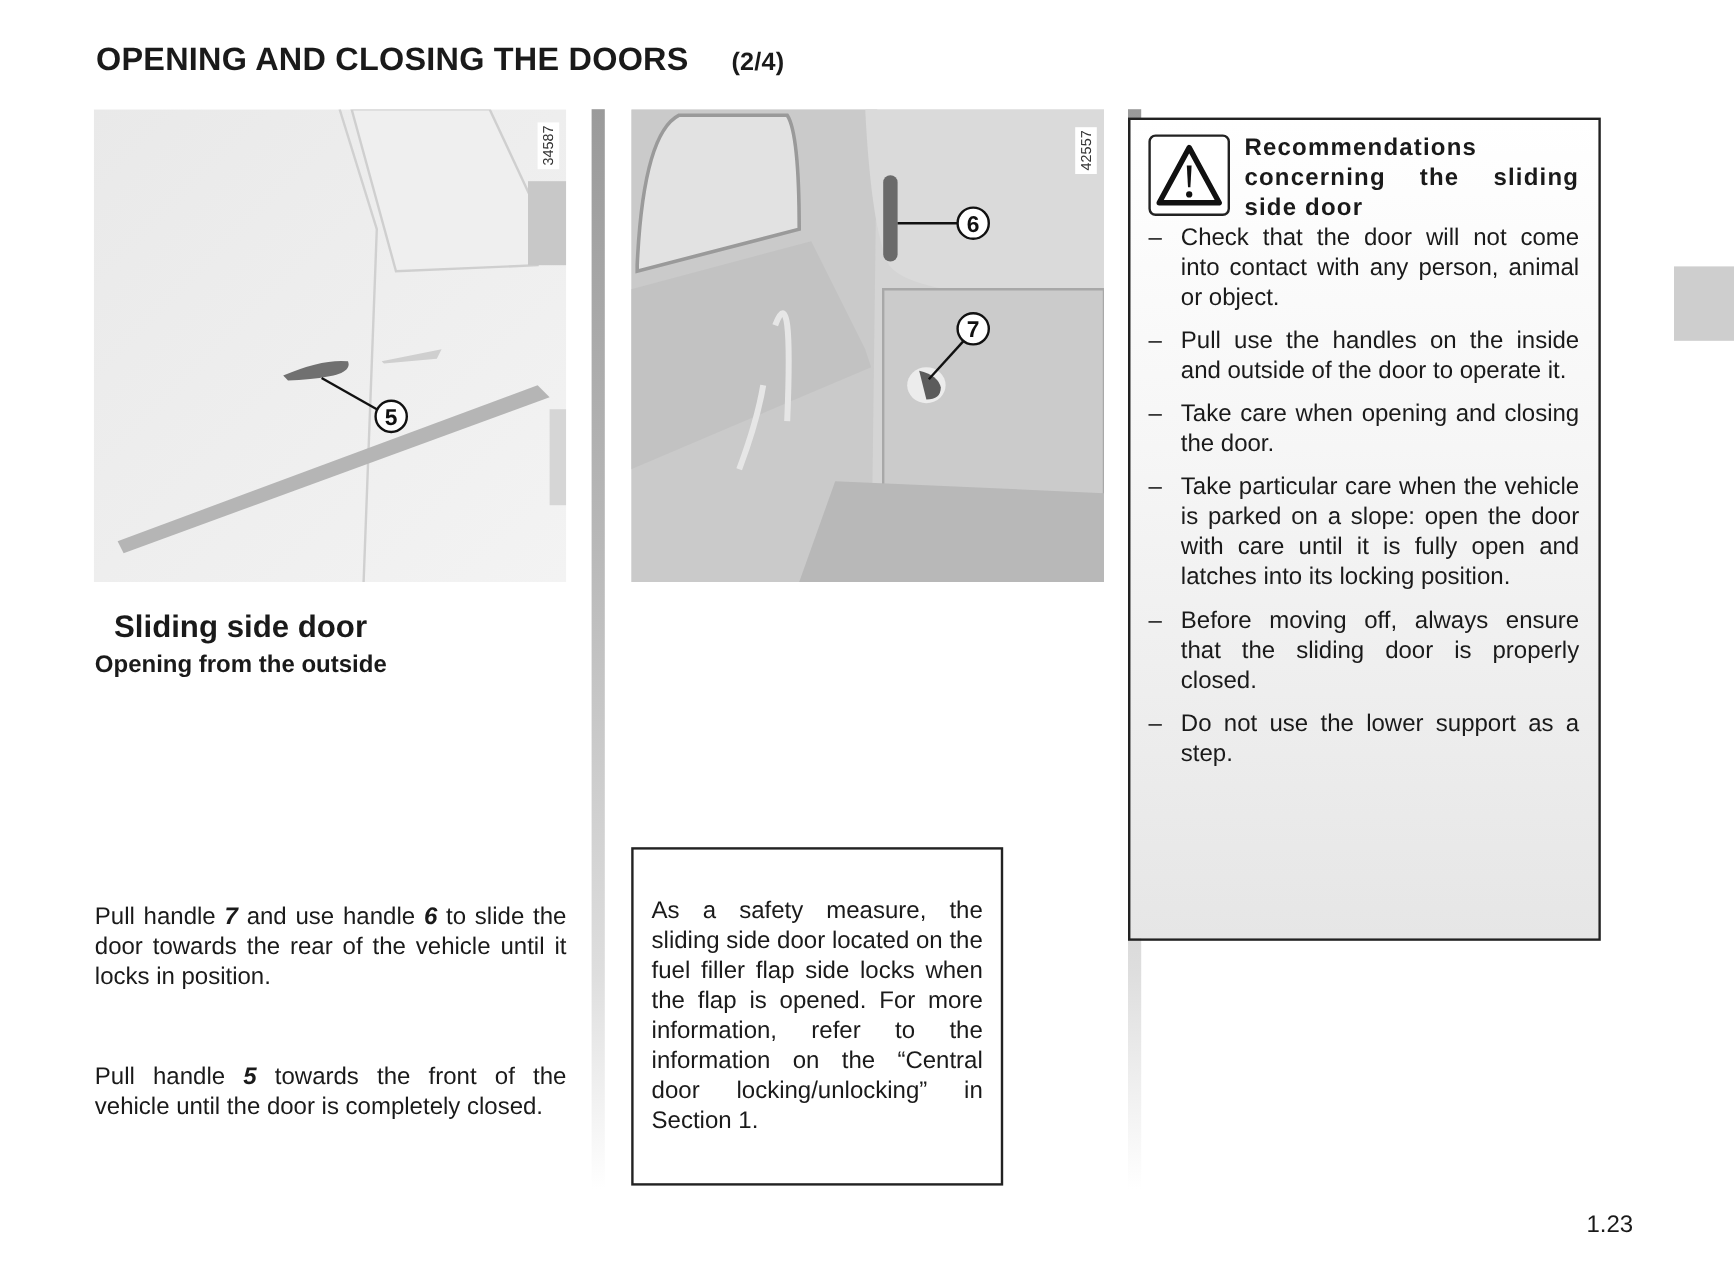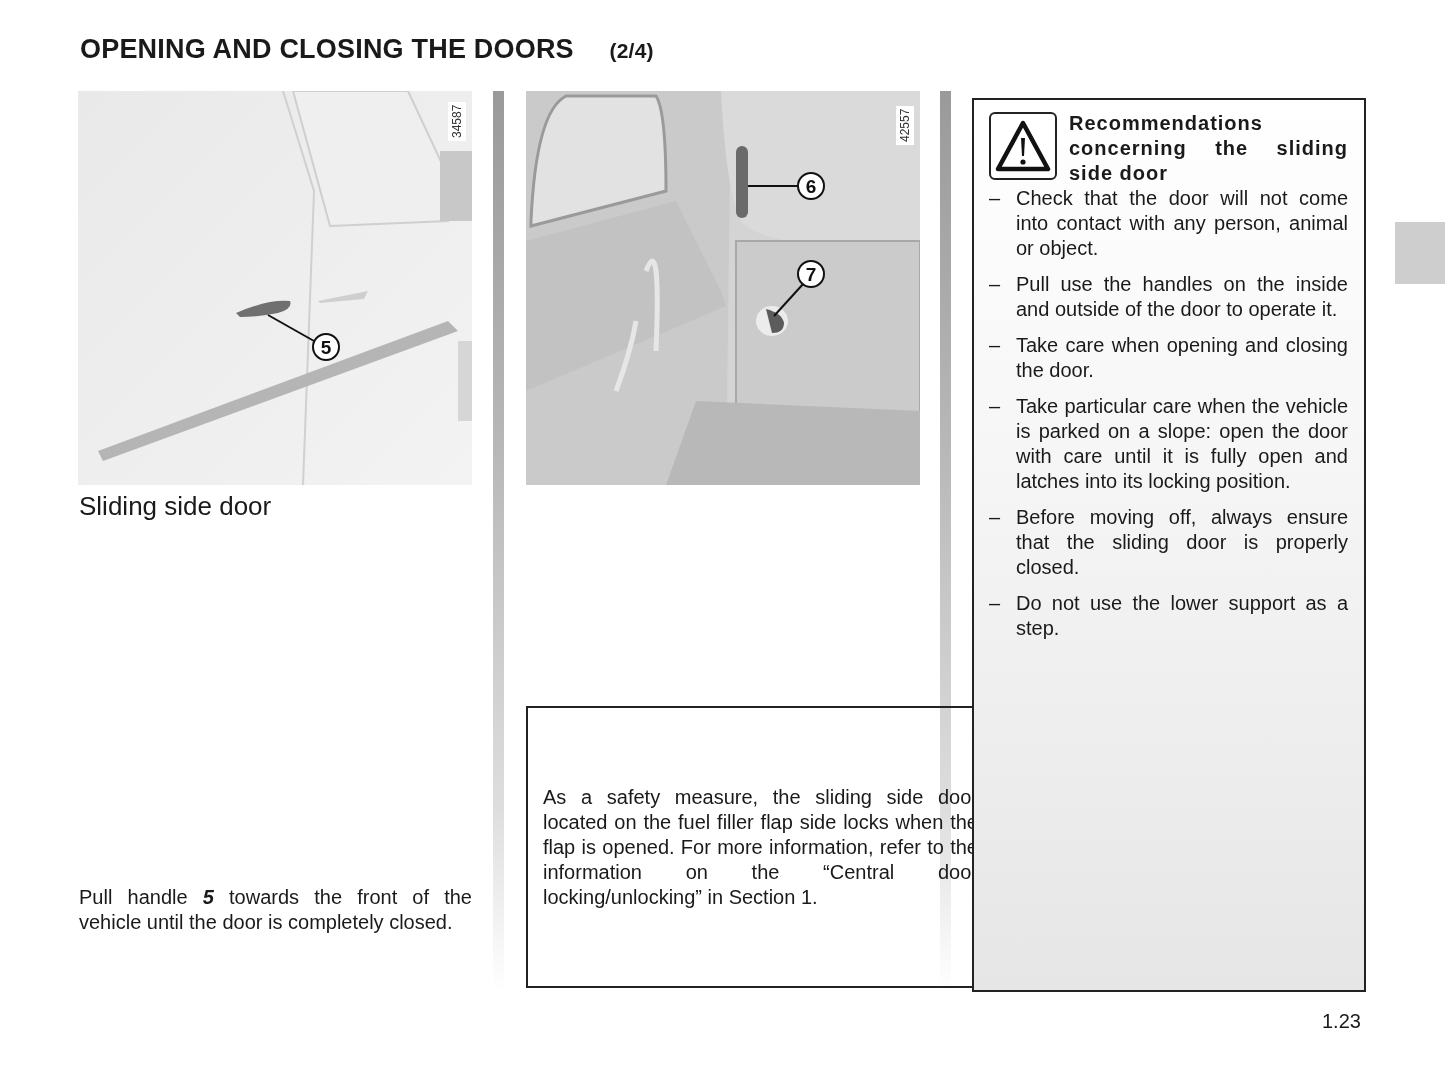--- a/index.html
+++ b/index.html
@@ -19,35 +19,35 @@
   .fig-mid { left: 526px; }
   .ref-label {
     position: absolute; font-size: 12px; color: #333; background: #fff;
     transform: rotate(-90deg); transform-origin: left top; white-space: nowrap; padding: 2px 3px;
   }
 
   .col-sep {
     position: absolute; top: 91px; width: 11px; height: 900px;
     background: linear-gradient(to bottom, #9a9a9a 0%, #b8b8b8 40%, #dedede 80%, #ffffff 100%);
   }
-  .section-heading { position: absolute; left: 79px; top: 491px; margin: 0; font-size: 26px; font-weight: normal; }
+  .section-heading { position: absolute; left: 79px; top: 491px; margin: 16px; font-size: 26px; font-weight: bold; }
   .sub-heading { font-size: 20px; font-weight: bold; margin: 0 0 8px 0; }
   .body-text { font-size: 20px; line-height: 25px; text-align: justify; margin: 0; }
   .body-text b { font-style: italic; }
   .block { position: absolute; left: 79px; width: 393px; }
 
   .note-box {
-    position: absolute; left: 526px; top: 706px; width: 469px; height: 282px;
+    position: absolute; left: 526px; top: 706px; width: 310px; height: 282px;
     border: 2px solid #222; box-sizing: border-box; display: flex; align-items: center;
     padding: 0 15px;
   }
   .note-box p { margin: 0; font-size: 20px; line-height: 25px; text-align: justify; }
 
   .warn-box {
-    position: absolute; left: 972px; top: 98px; width: 394px; height: 894px;
+    position: absolute; left: 940px; top: 98px; width: 394px; height: 686px;
     border: 2px solid #222; box-sizing: border-box;
     background: linear-gradient(to bottom, #ffffff 0%, #f6f6f6 40%, #e6e6e6 100%);
     padding: 12px 16px 0 15px;
   }
   .warn-head { display: flex; gap: 12px; }
   .warn-icon {
     width: 68px; height: 68px; border: 2px solid #222; border-radius: 6px; box-sizing: border-box;
     flex: 0 0 auto; display: flex; align-items: center; justify-content: center; background: #fff;
   }
   .warn-title { font-size: 20px; font-weight: bold; line-height: 25px; text-align: justify; letter-spacing: 1px; margin: 0; margin-top: -1px; }
@@ -112,23 +112,25 @@
     <text x="285" y="190" text-anchor="middle" font-family="Liberation Sans, sans-serif" font-size="19" font-weight="bold" fill="#111">7</text>
   </svg>
   <div class="ref-label" style="left:370px; top:54px;">42557</div>
 </div>
 
 <div class="col-sep" style="left:940px;"></div>
 
 <h2 class="section-heading">Sliding side door</h2>
 
 <div class="block" style="top:543px;">
+  <h3 class="sub-heading">Opening from the outside</h3>
 </div>
 
 <div class="block" style="top:752px;">
+  <p class="body-text"><span>Pull handle </span><b>7</b><span> and use handle </span><b>6</b><span> to slide the door towards the rear of the vehicle until it locks in position.</span></p>
 </div>
 
 <div class="block" style="top:885px;">
   <p class="body-text"><span>Pull handle </span><b>5</b><span> towards the front of the vehicle until the door is completely closed.</span></p>
 </div>
 
 <div class="note-box">
   <p>As a safety measure, the sliding side door located on the fuel filler flap side locks when the flap is opened. For more information, refer to the information on the “Central door locking/unlocking” in Section 1.</p>
 </div>
 

